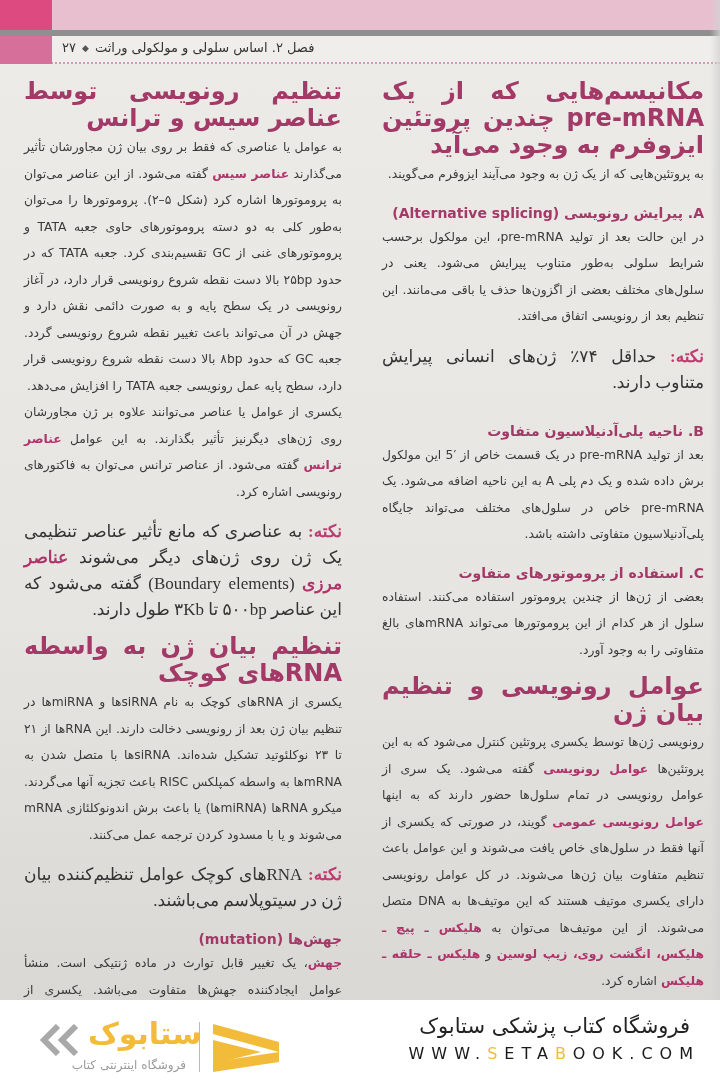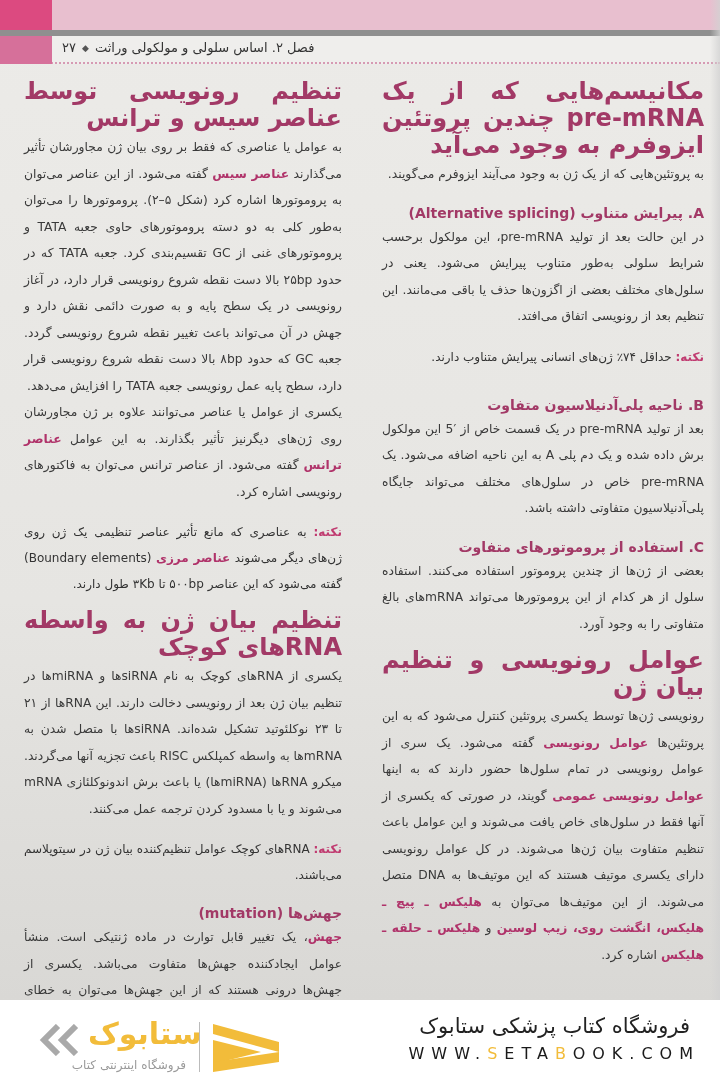--- a/index.html
+++ b/index.html
@@ -61,21 +61,21 @@
     }
     h2 {
       font-size: 14px; font-weight: bold; color: #a23966; line-height: 22px;
       margin-top: 14px;
     }
     p {
       font-size: 12.3px; line-height: 26.5px;
     }
     .hl { color: #b0336a; font-weight: bold; margin-top: 28px; }
     .note {
-      font-size: 12px; line-height: 26px; margin-top: 14px; color: #333;
+      font-size: 17px; line-height: 26px; margin-top: 14px; color: #333; font-family: Liberation Serif, serif;
     }
     .note .lbl { color: #c03b70; font-weight: bold; }
     .spacer-s { height: 10px; }
 
     
     .footer {
       position: absolute; left: 0; top: 1000px; width: 720px; height: 80px;
       background: #ffffff;
     }
     .logo {
@@ -121,21 +121,21 @@
       <span>فصل ۲. اساس سلولی و مولکولی وراثت</span>
       <span class="dot">◆</span>
       <span>۲۷</span>
     </div>
   </div>
 
   <div class="col col-right">
     <h1>مکانیسم‌هایی که از یک pre-mRNA چندین پروتئین ایزوفرم به وجود می‌آید</h1>
     <p>به پروتئین‌هایی که از یک ژن به وجود می‌آیند ایزوفرم می‌گویند.</p>
 
-    <h2>A. پیرایش متناوب (Alternative splicing)</h2>
+    <h2>A. پیرایش رونویسی (Alternative splicing)</h2>
     <p>در این حالت بعد از تولید pre-mRNA، این مولکول برحسب شرایط سلولی به‌طور متناوب پیرایش می‌شود. یعنی در سلول‌های مختلف بعضی از اگزون‌ها حذف یا باقی می‌مانند. این تنظیم بعد از رونویسی اتفاق می‌افتد.</p>
     <div class="note">
       <span class="lbl">نکته:</span>
       <span>حداقل ۷۴٪ ژن‌های انسانی پیرایش متناوب دارند.</span>
     </div>
 
     <div class="spacer-s"></div>
     <h2>B. ناحیه پلی‌آدنیلاسیون متفاوت</h2>
     <p>بعد از تولید pre-mRNA در یک قسمت خاص از ′5 این مولکول برش داده شده و یک دم پلی A به این ناحیه اضافه می‌شود. یک pre-mRNA خاص در سلول‌های مختلف می‌تواند جایگاه پلی‌آدنیلاسیون متفاوتی داشته باشد.</p>
 

